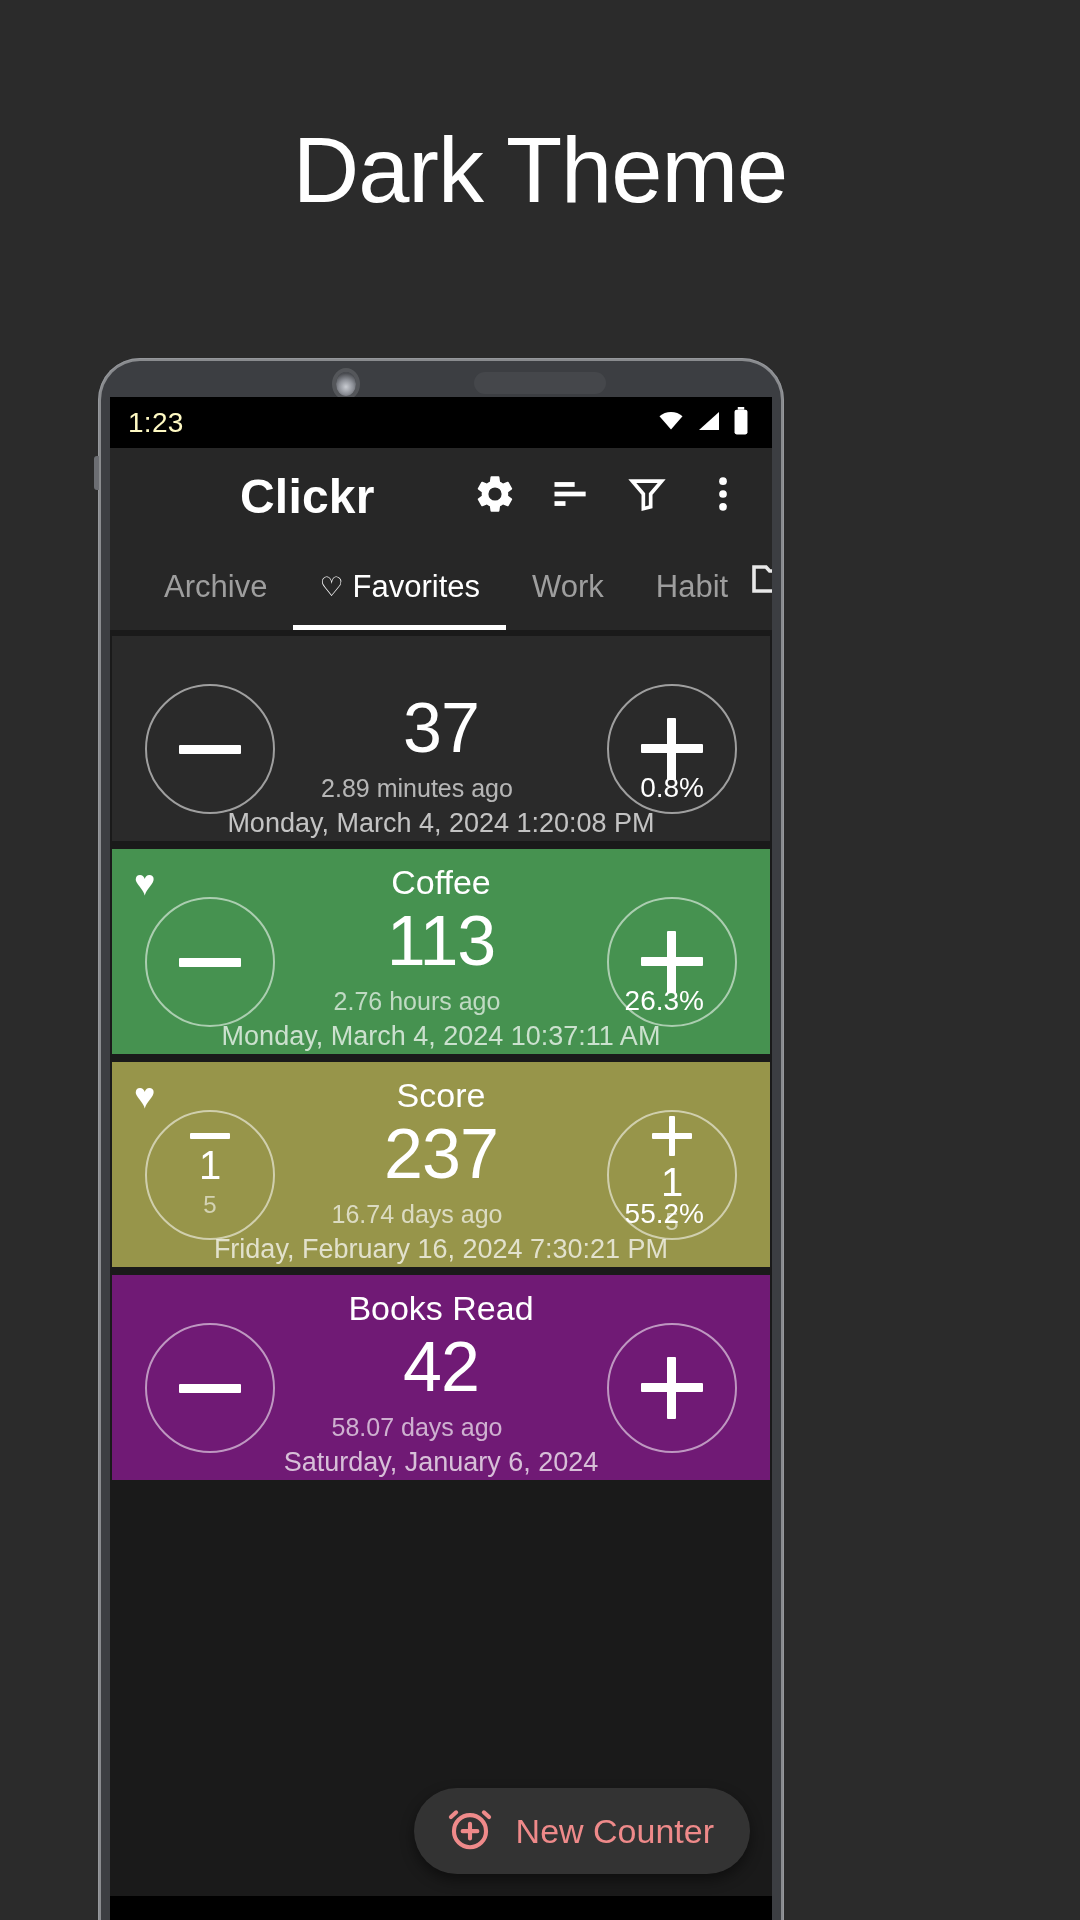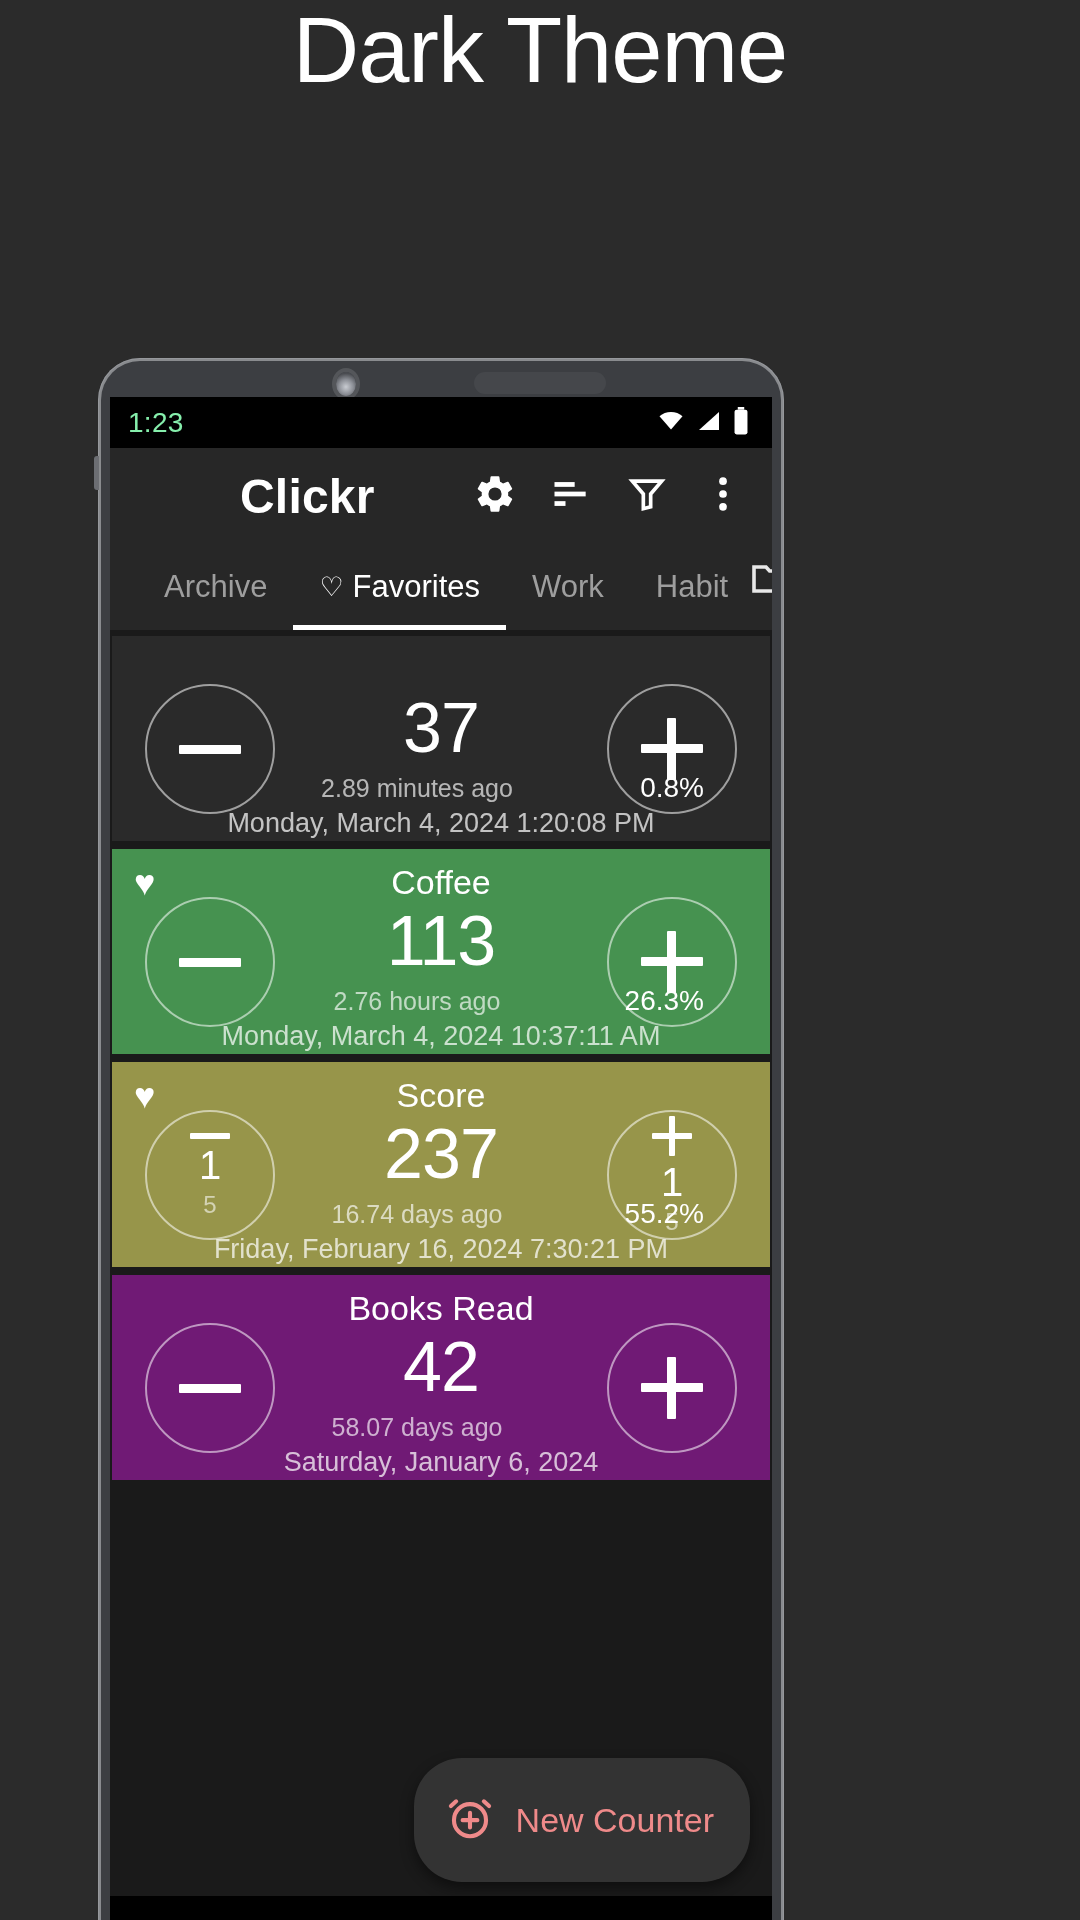--- a/index.html
+++ b/index.html
@@ -11,20 +11,21 @@
   }
 
   
   .promo-title {
     width: 100%;
     text-align: center;
     color: #ffffff;
     font-size: 92px;
     font-weight: 400;
     letter-spacing: -1px;
+    padding-top: 120px;
     line-height: 1.1;
   }
 
   
   .phone-wrap {
     position: absolute;
     left: 98px;
     top: 358px;
     width: 686px;
     height: 1600px;
@@ -77,21 +78,21 @@
   }
 
   
   .status-bar {
     height: 51px;
     background: #000000;
     display: flex;
     align-items: center;
     justify-content: space-between;
     padding: 0 22px 0 18px;
-    color: #86efac;
+    color: #fef9c3;
   }
   .status-time { font-size: 28px; font-weight: 400; letter-spacing: 0.3px; }
   .status-icons { display: flex; align-items: center; gap: 9px; }
 
   
   .app-bar {
     height: 96px;
     background: #272727;
     display: flex;
     align-items: center;
@@ -253,22 +254,22 @@
   }
   .step-small {
     color: rgba(255,255,255,0.58); font-size: 24px; line-height: 1;
     margin-top: 8px;
   }
 
   
   .fab {
     position: absolute;
     right: 22px;
-    bottom: 76px;
-    height: 124px;
+    bottom: 84px;
+    height: 86px;
     background: #333333;
     border-radius: 48px;
     display: flex;
     align-items: center;
     gap: 20px;
     padding: 0 36px 0 30px;
     box-shadow: 0 6px 14px rgba(0,0,0,0.45);
     cursor: pointer;
   }
   .fab-label {

